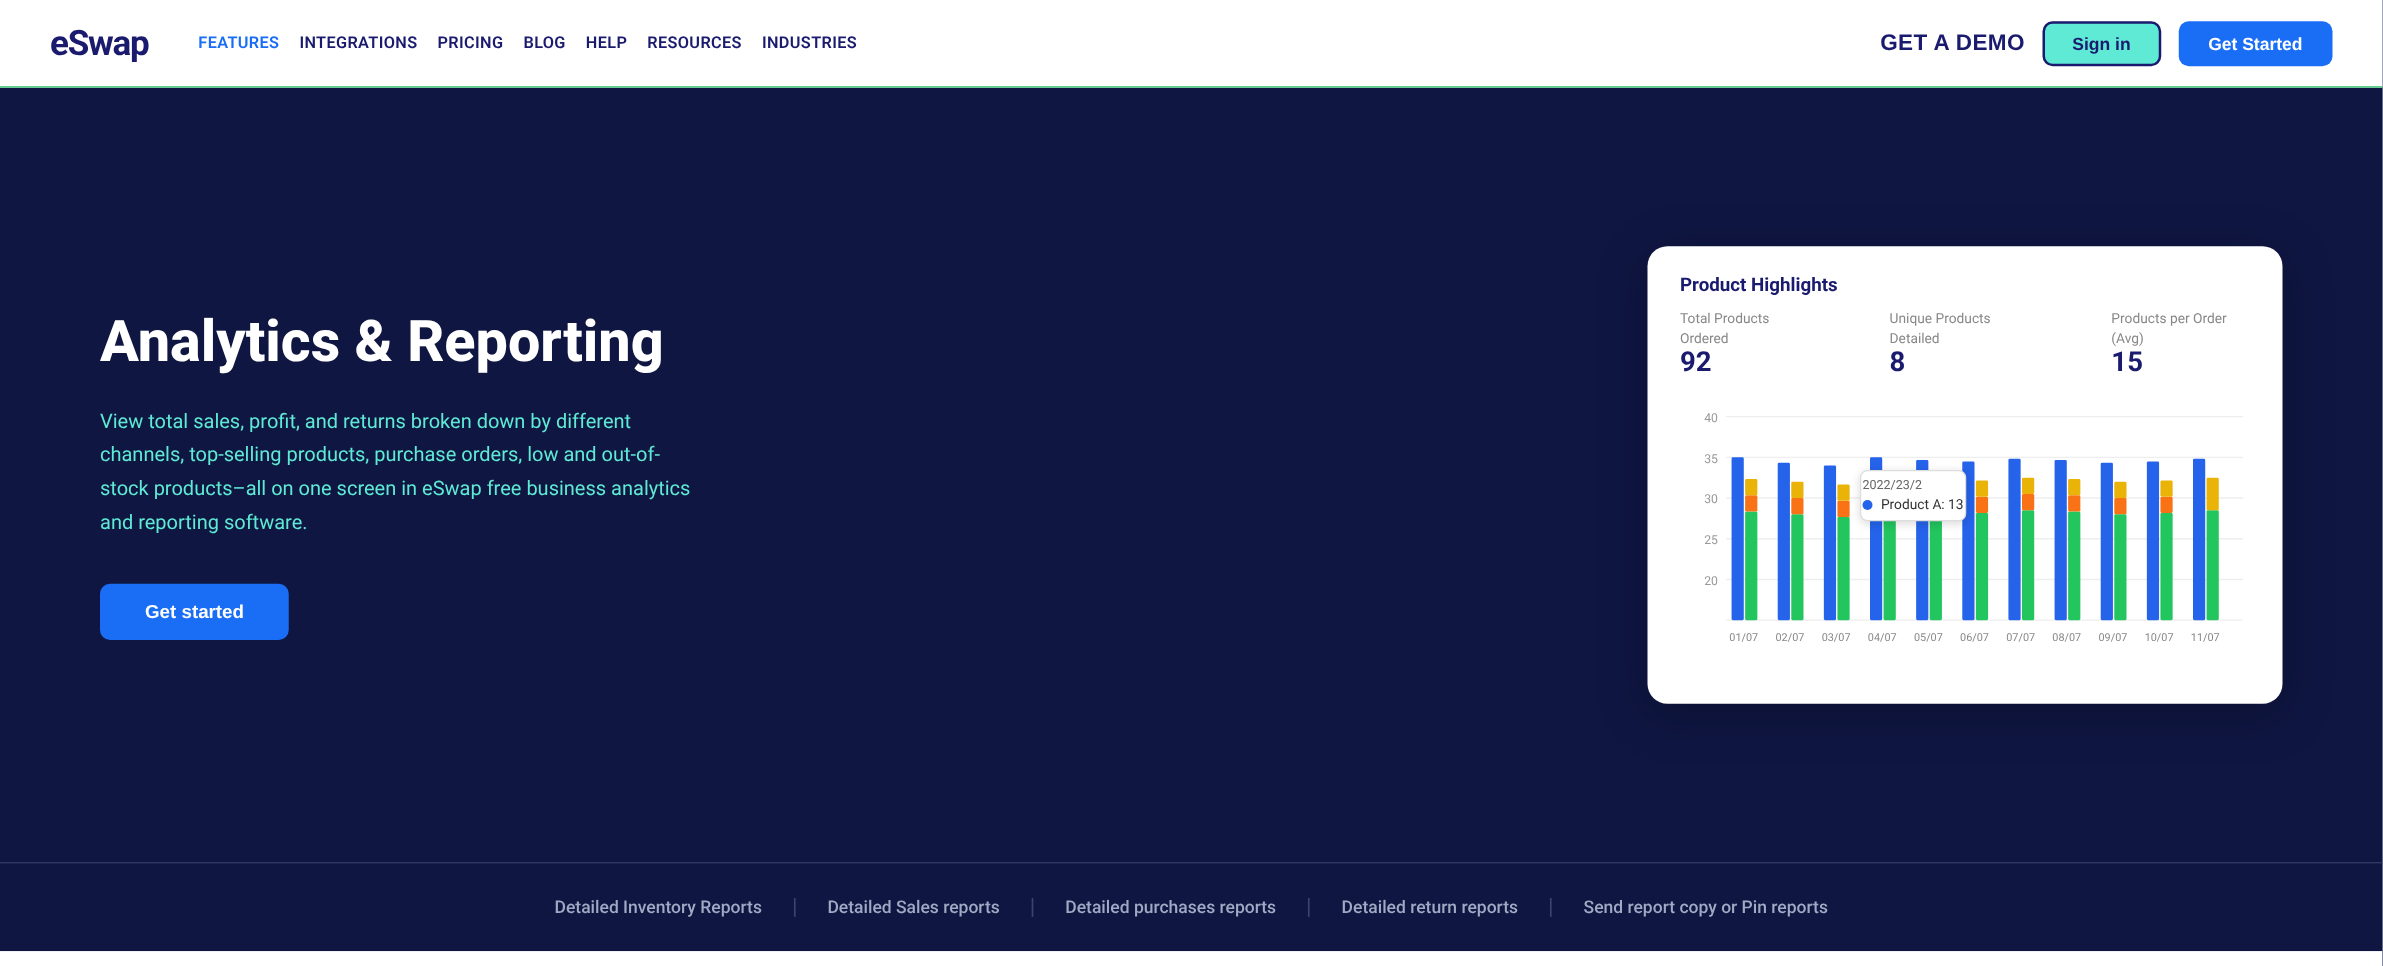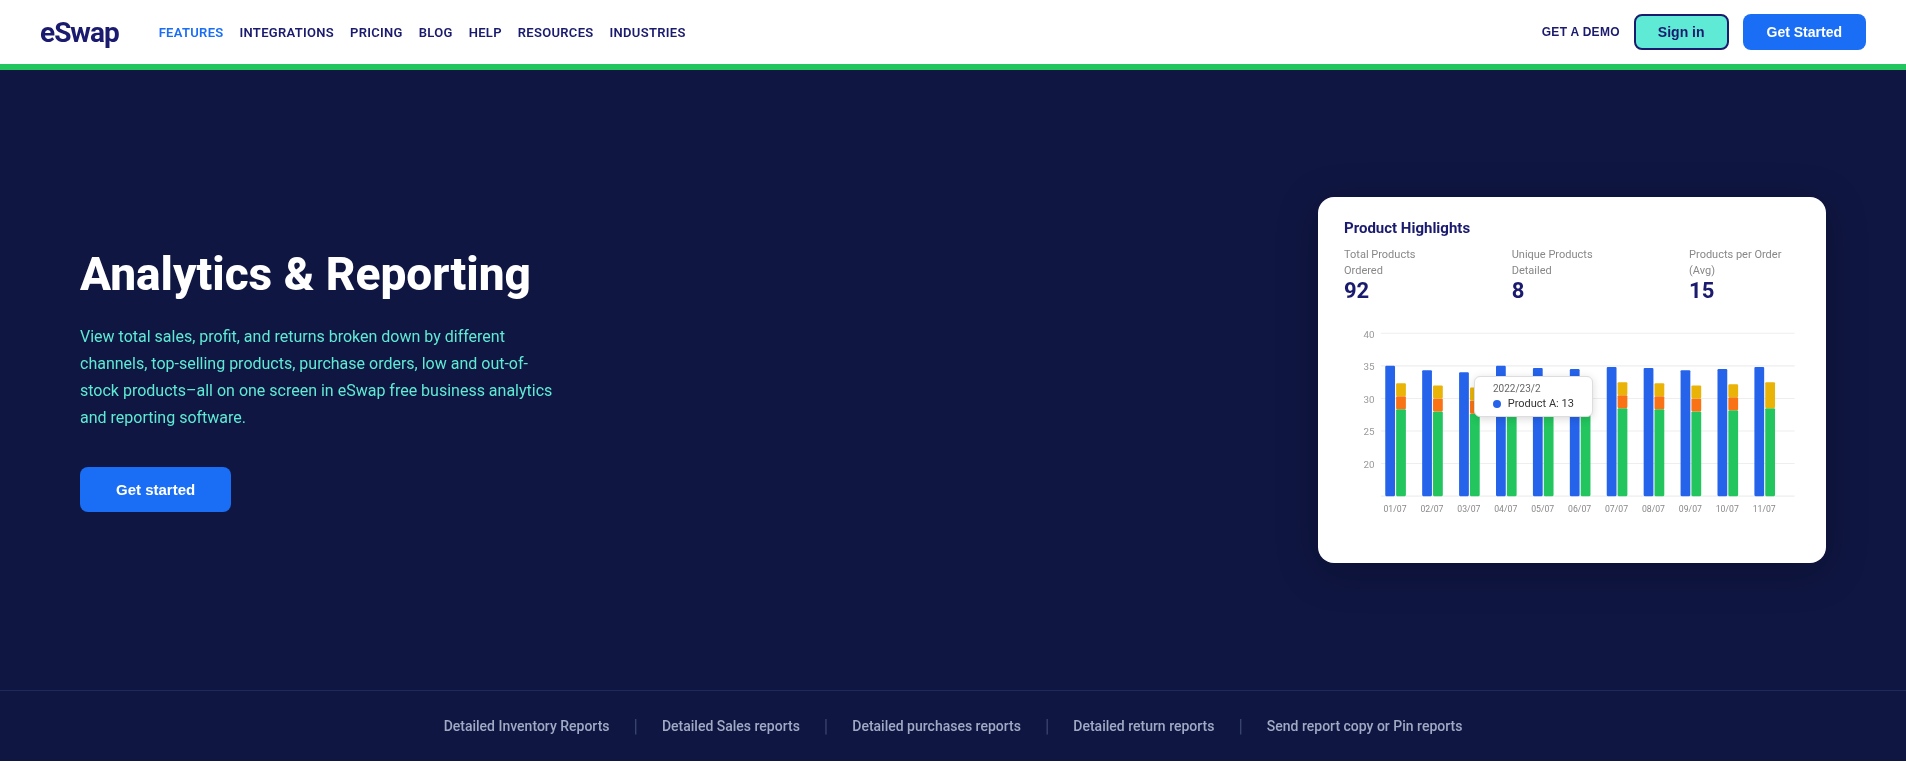--- a/index.html
+++ b/index.html
@@ -5,21 +5,21 @@
     * { margin: 0; padding: 0; box-sizing: border-box; }
     body { font-family: -apple-system, BlinkMacSystemFont, 'Segoe UI', Roboto, sans-serif; overflow-x: hidden; }
 
     
     .navbar {
       background: #fff;
       display: flex;
       align-items: center;
       padding: 0 40px;
       height: 70px;
-      border-bottom: 6px solid #22c55e;
+      border-bottom: 1px solid #22c55e;
       position: relative;
       z-index: 10;
     }
     .navbar-logo {
       font-size: 28px;
       font-weight: 700;
       color: #1a6ef5;
       margin-right: 40px;
       letter-spacing: -1px;
     }
@@ -38,21 +38,21 @@
       letter-spacing: 0.3px;
       cursor: pointer;
     }
     .nav-link.active { color: #1a6ef5; }
     .nav-actions {
       display: flex;
       align-items: center;
       gap: 14px;
     }
     .btn-demo {
-      font-size: 12px;
+      font-size: 18px;
       font-weight: 700;
       color: #1a1a6e;
       background: none;
       border: none;
       cursor: pointer;
       letter-spacing: 0.3px;
     }
     .btn-signin {
       font-size: 14px;
       font-weight: 600;
@@ -155,26 +155,26 @@
     }
     .bar-chart-svg {
       width: 100%;
       height: 100%;
     }
     .tooltip-box {
       position: absolute;
       background: #fff;
       border: 1px solid #ddd;
       border-radius: 6px;
-      padding: 6px 18px;
+      padding: 6px 1px;
       font-size: 11px;
       color: #333;
       box-shadow: 0 2px 8px rgba(0,0,0,0.15);
       top: 55px;
-      left: 130px;
+      left: 144px;
       pointer-events: none;
     }
     .tooltip-dot {
       display: inline-block;
       width: 8px;
       height: 8px;
       border-radius: 50%;
       background: #2563eb;
       margin-right: 4px;
       vertical-align: middle;

